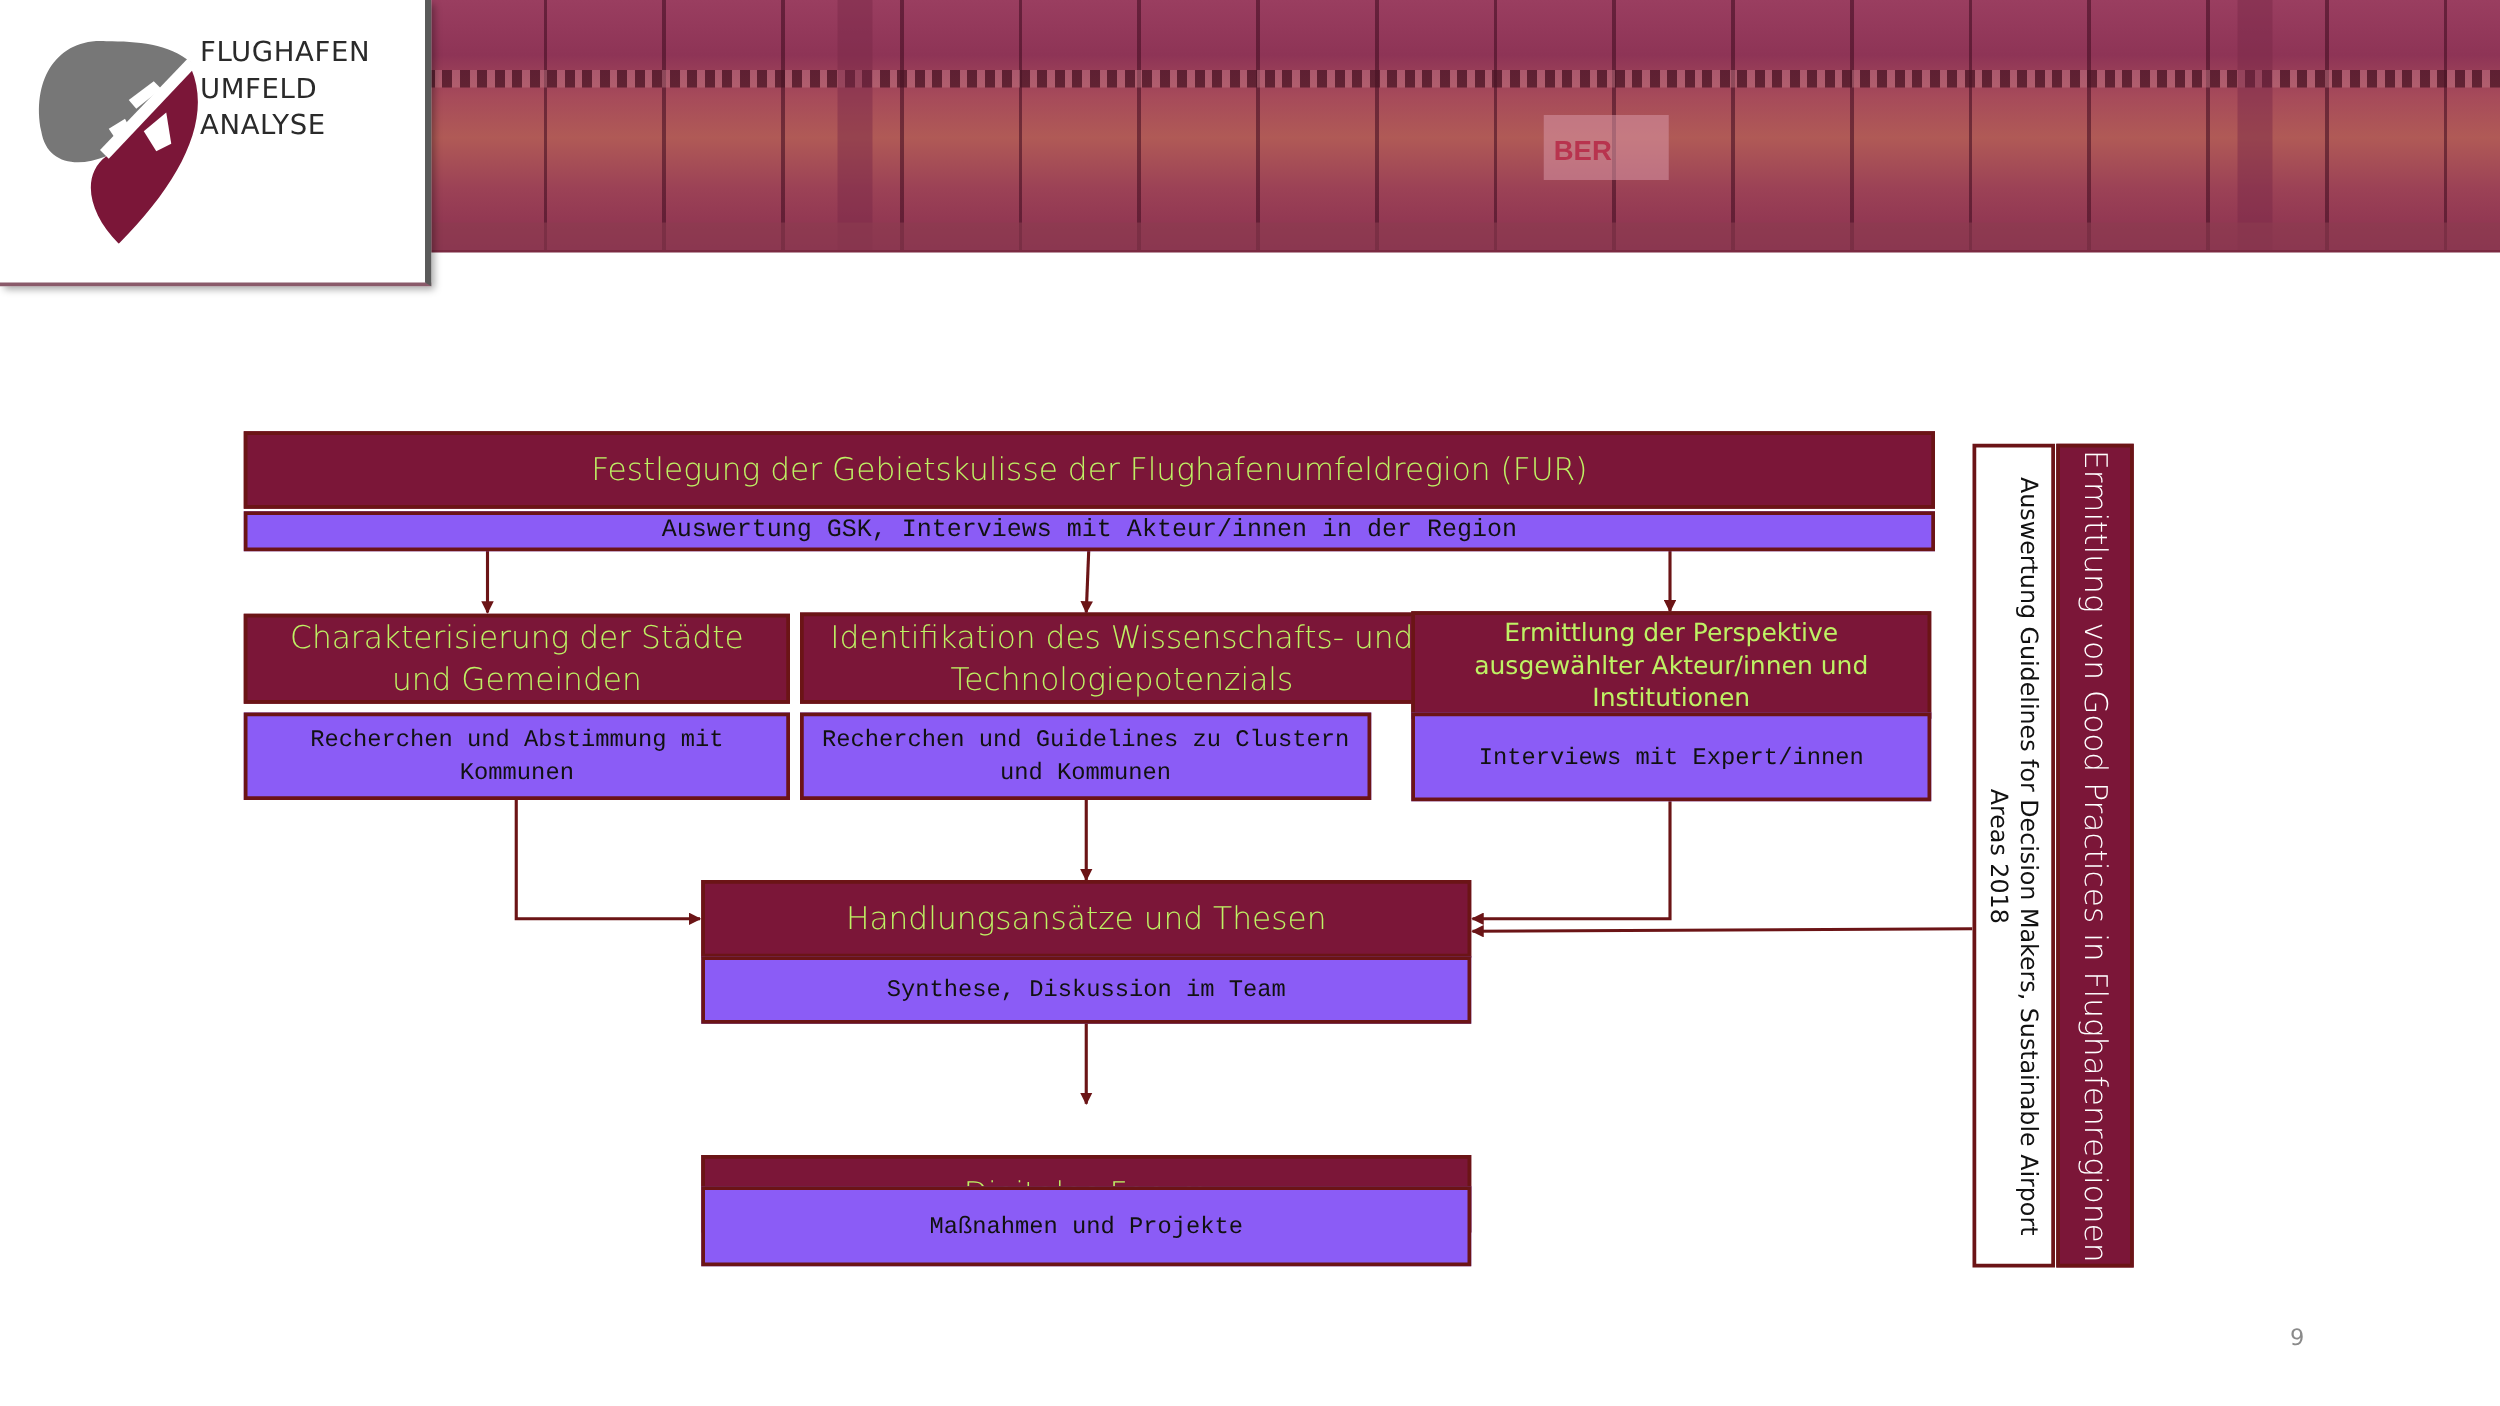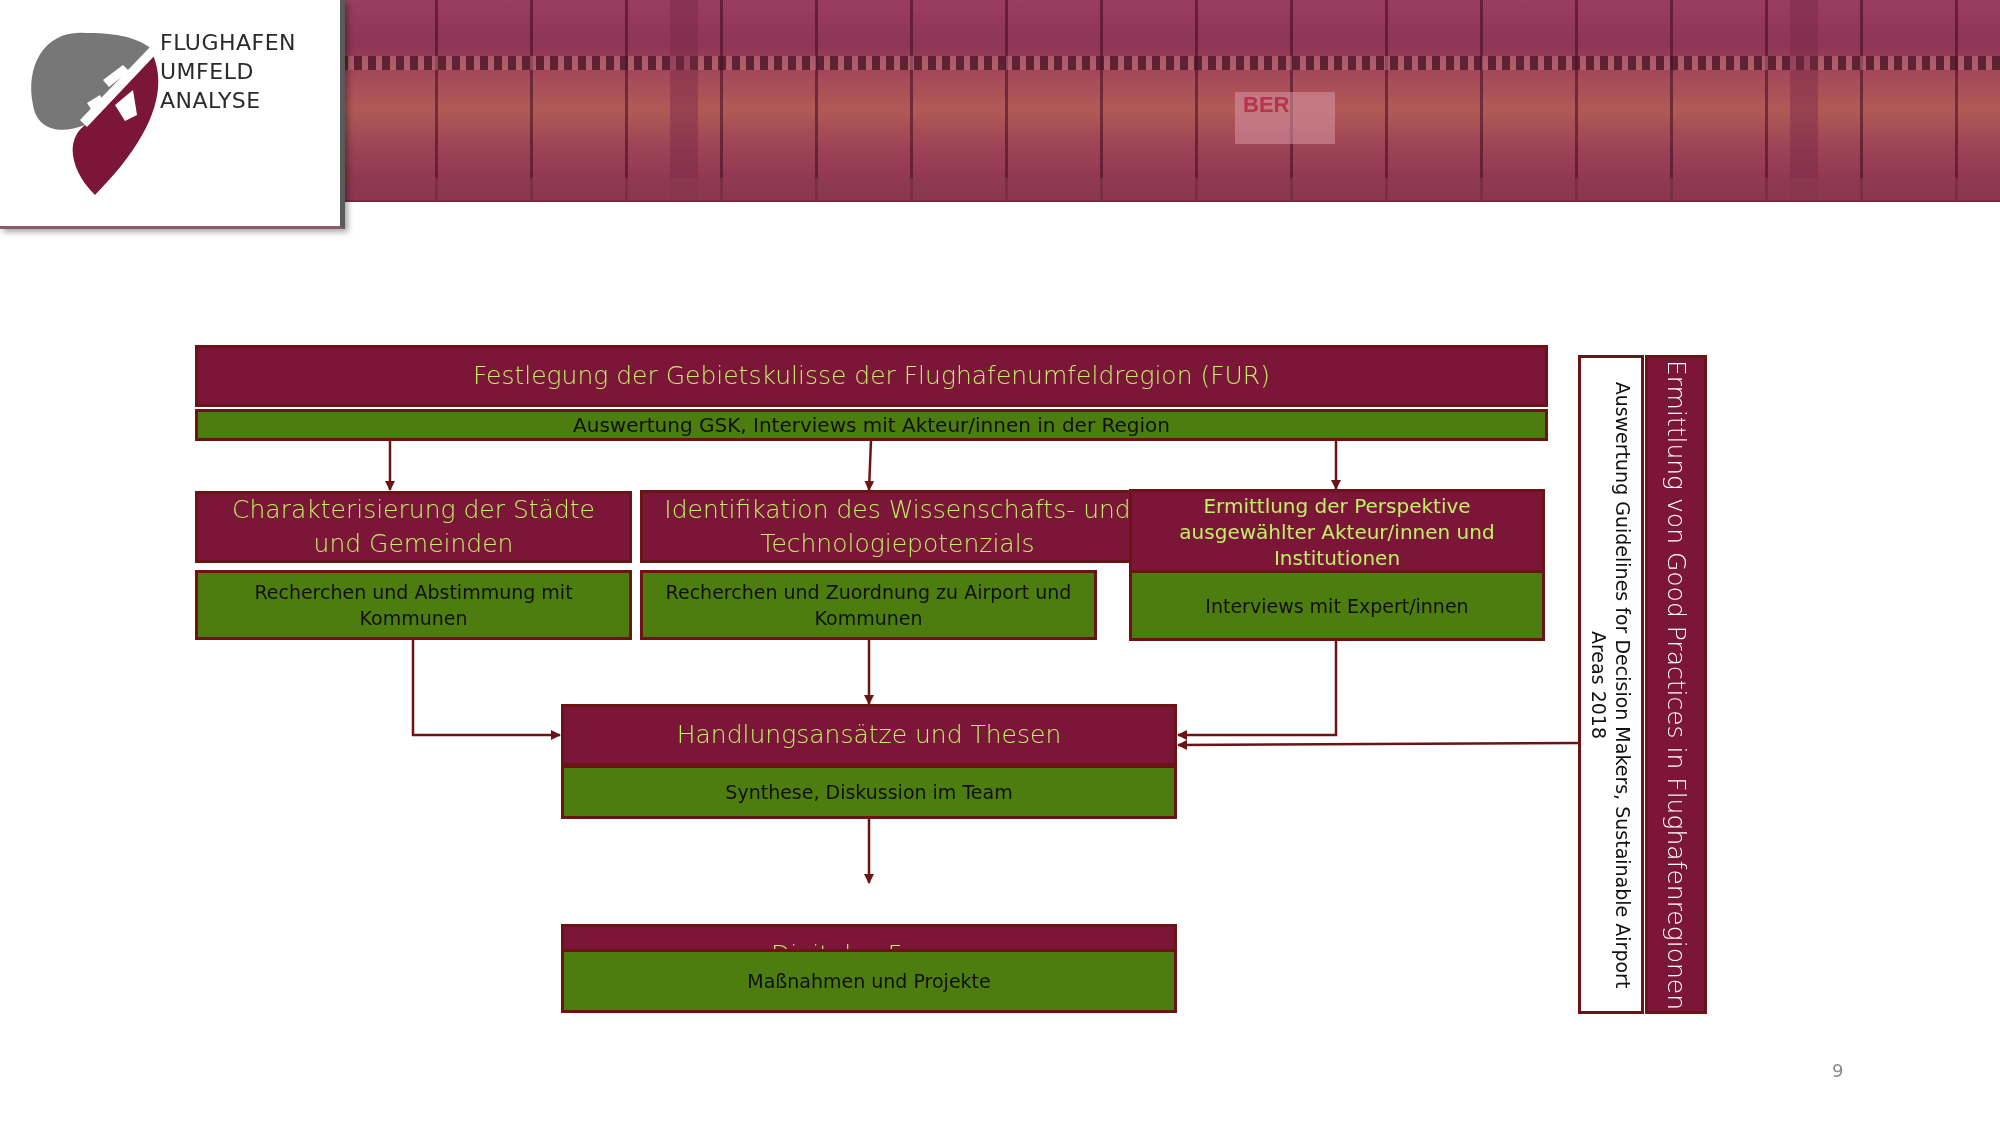--- a/index.html
+++ b/index.html
@@ -18,21 +18,21 @@
     position: absolute; left: 0; right: 0; top: 56px; height: 14px;
     background: repeating-linear-gradient(90deg, rgba(70,20,35,0.7) 0 8px, rgba(200,130,140,0.4) 8px 14px);
   }
   .banner .floor {
     position: absolute; left: 0; right: 0; bottom: 0; height: 22px;
     background: rgba(140,60,80,0.6);
   }
   .banner .ber {
     position: absolute; left: 895px; top: 92px; width: 100px; height: 52px;
     background: rgba(215,150,165,0.55);
-    color: #b8344e; font-weight: bold; font-size: 22px; padding: 0 8px;
+    color: #b8344e; font-weight: bold; font-size: 22px; padding: 16px 8px;
   }
   .banner .pillar { position: absolute; top: 0; bottom: 0; width: 28px; background: rgba(120,40,70,0.45); }
 
   
   .logo-card {
     position: absolute; left: 0; top: 0; width: 345px; height: 229px;
     background: #ffffff;
     border-right: 5px solid #5a5a5a; border-bottom: 3px solid #8a5a6a;
     box-shadow: 3px 3px 6px rgba(0,0,0,0.35);
   }
@@ -40,21 +40,21 @@
   .logo-text {
     position: absolute; left: 160px; top: 28px;
     font-family: "DejaVu Sans", sans-serif; font-size: 22px; line-height: 29px;
     color: #2a2a2a; letter-spacing: 0.5px;
   }
   .logo-text div { display: block; }
 
   
   .box { position: absolute; border: 3px solid #6b1416; display: flex; align-items: center; justify-content: center; text-align: center; }
   .box.dark { background: #7b1638; color: #bef264; }
-  .box.light { background: #4d7c0f; color: #111111; }
+  .box.light { background: #8b5cf6; color: #111111; font-family: Liberation Mono, monospace; }
   .t-lg { font-size: 25px; line-height: 34px; font-family: "DejaVu Sans", sans-serif; font-weight: 300; }
   .t-md { font-size: 20px; line-height: 26px; font-family: "DejaVu Sans", sans-serif; }
   .t-sm { font-size: 19px; line-height: 26px; font-family: "DejaVu Sans", sans-serif; }
   .t-lg, .t-md, .t-sm { padding: 0 8px; }
   b { font-weight: bold; }
 
   .vbox { position: absolute; border: 3px solid #6b1416; }
   .vbox .vtext {
     position: absolute; left: 50%; top: 50%;
     transform: translate(-50%, -50%) rotate(90deg);
@@ -126,21 +126,21 @@
   <span>Charakterisierung der Städte und Gemeinden</span>
 </div>
 <div class="box light t-sm" style="left:195px; top:570px; width:437px; height:70px;">
   <span>Recherchen und Abstimmung mit Kommunen</span>
 </div>
 
 <div class="box dark t-lg" style="left:640px; top:490px; width:515px; height:73px;">
   <span>Identifikation des Wissenschafts- und Technologiepotenzials</span>
 </div>
 <div class="box light t-sm" style="left:640px; top:570px; width:457px; height:70px;">
-  <span>Recherchen und Zuordnung zu Airport und Kommunen</span>
+  <span>Recherchen und Guidelines zu Clustern und Kommunen</span>
 </div>
 
 <div class="box dark t-md" style="left:1129px; top:489px; width:416px; height:86px;">
   <span>Ermittlung der Perspektive ausgewählter Akteur/innen und Institutionen</span>
 </div>
 <div class="box light t-sm" style="left:1129px; top:570px; width:416px; height:71px;">
   <span>Interviews mit Expert/innen</span>
 </div>
 
 <div class="box dark t-lg" style="left:561px; top:704px; width:616px; height:62px;">

